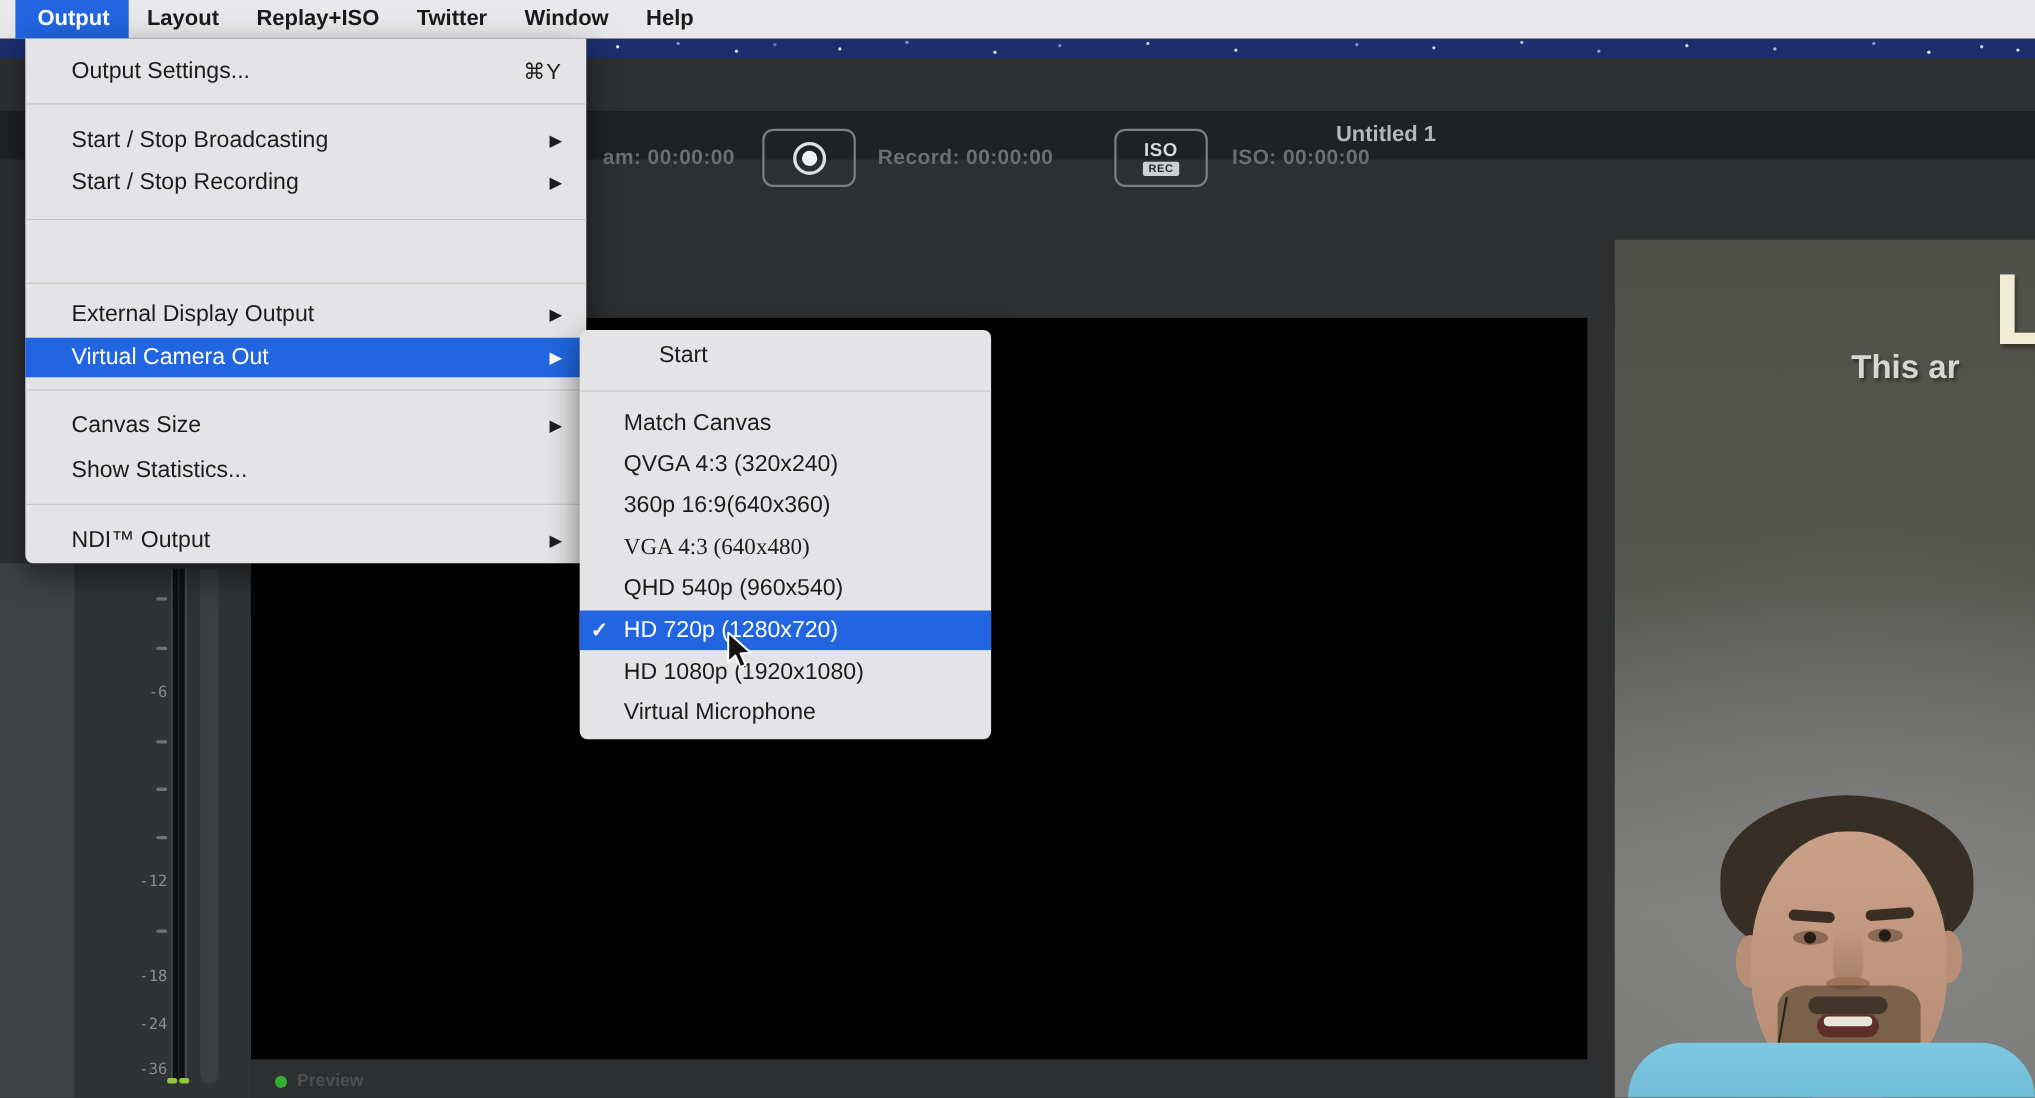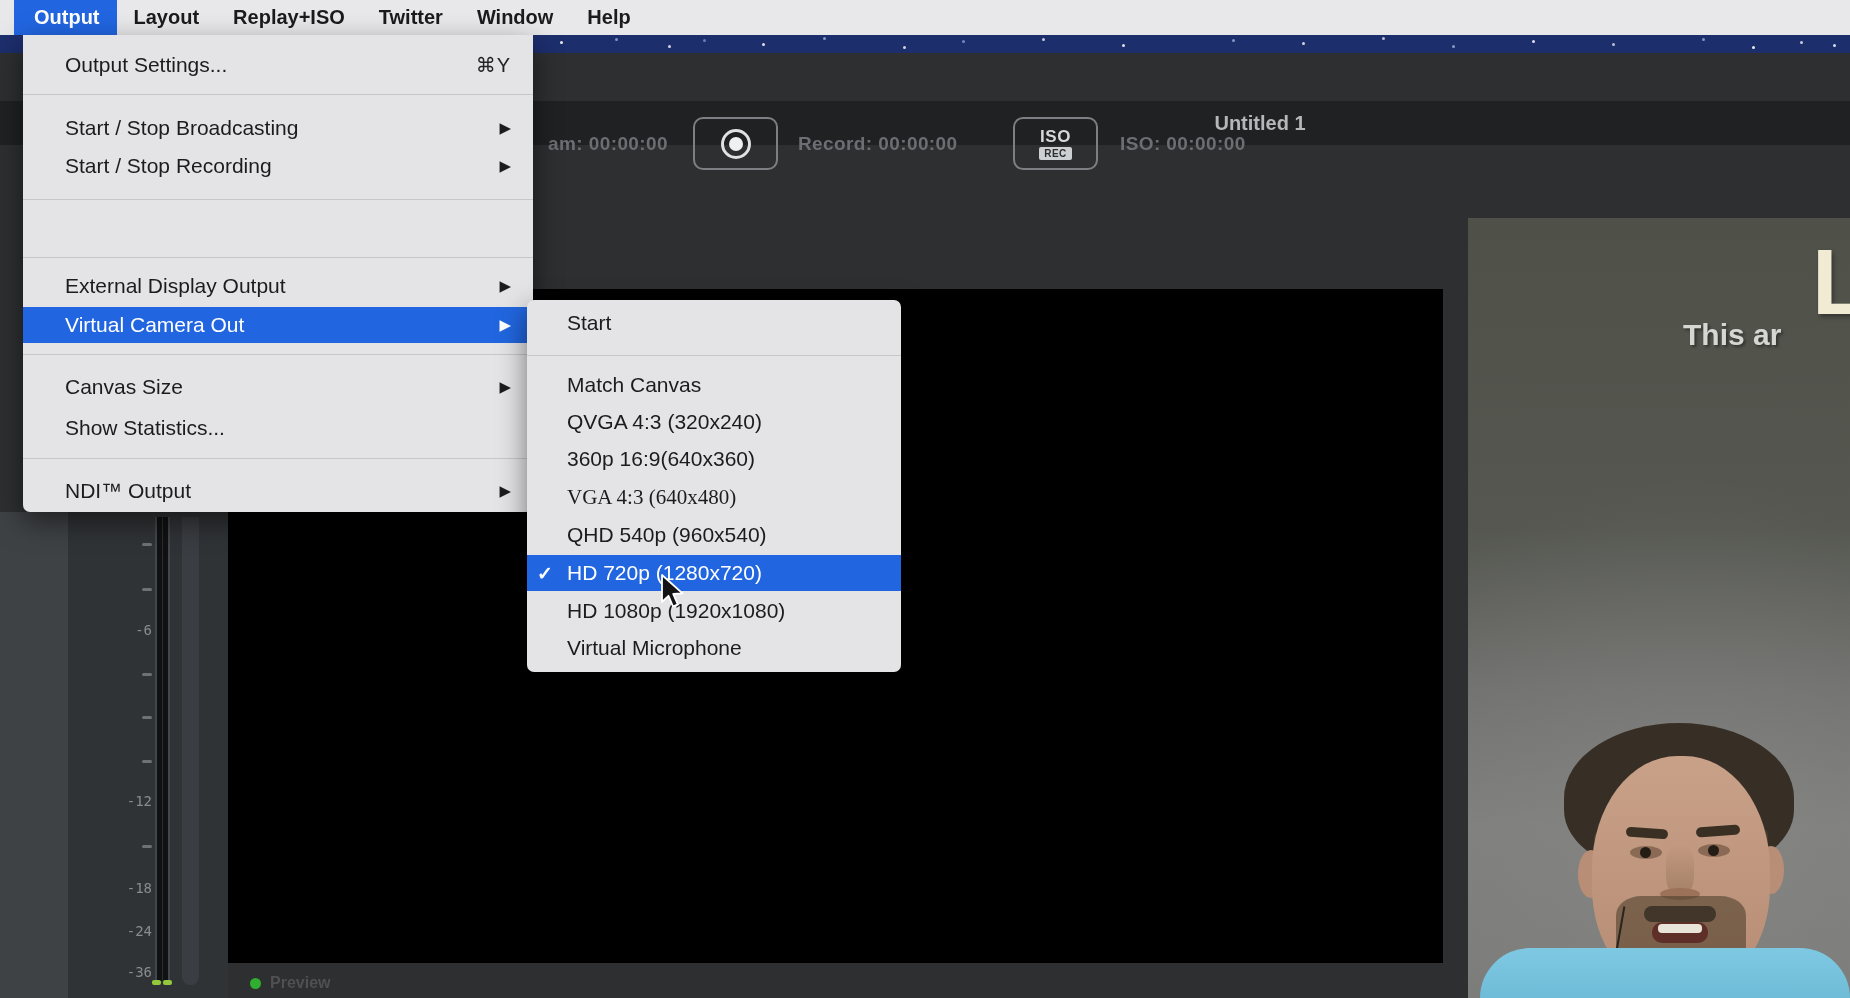--- a/index.html
+++ b/index.html
@@ -268,21 +268,21 @@
       <div class="menu-divider" style="top: 423px;"></div>
       <div class="menu-row" style="top: 438px;">
         <span class="lbl">NDI™ Output</span>
         <span class="right-zone">
           <span class="arrow">▶</span>
         </span>
       </div>
     </div>
 
   <div class="submenu-panel" id="vc-submenu">
-      <div class="sub-row" style="top: 5px;">
+      <div class="sub-row" style="top: 5px; margin-left: 32px;">
         <span class="check"></span>
         <span class="lbl">Start</span>
       </div>
       <div class="menu-divider" style="top: 55px;"></div>
       <div class="sub-row" style="top: 67px;">
         <span class="check"></span>
         <span class="lbl">Match Canvas</span>
       </div>
       <div class="sub-row" style="top: 104px;">
         <span class="check"></span>

